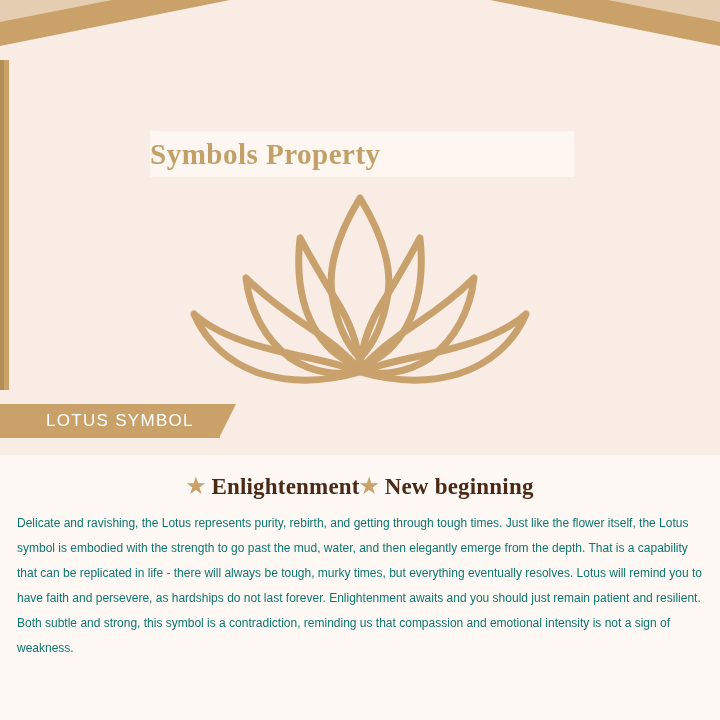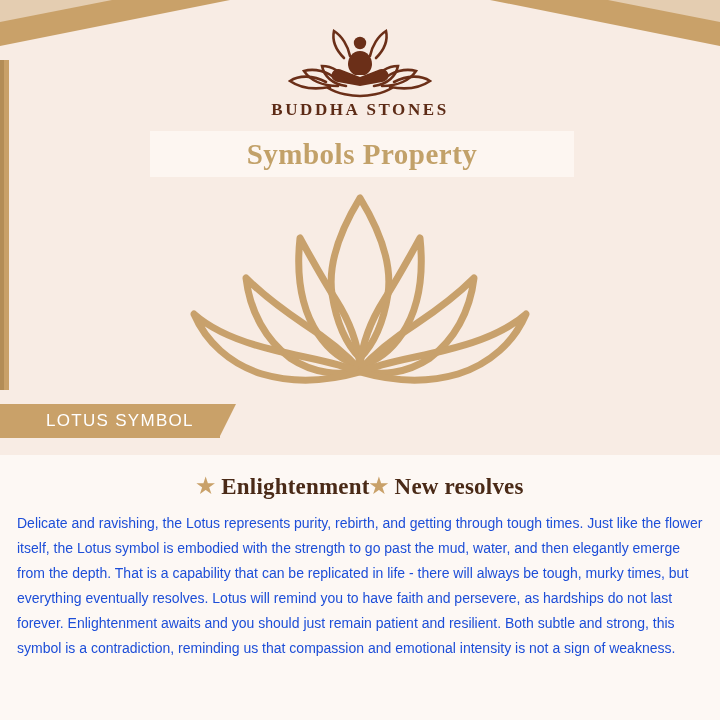--- a/index.html
+++ b/index.html
@@ -93,21 +93,21 @@
   
   .title-plaque {
     position: absolute;
     top: 131px;
     left: 150px;
     width: 424px;
     height: 46px;
     background: #fdf6f1;
     display: flex;
     align-items: center;
-    justify-content: center;
+    justify-content: flex-start;
   }
   .title-text {
     font-family: "Liberation Serif", serif;
     font-size: 29px;
     font-weight: bold;
     color: #c2a169;
     letter-spacing: 0.5px;
   }
 
   
@@ -163,63 +163,38 @@
     color: #4a2a17;
     letter-spacing: 0.2px;
   }
   .star {
     color: #c9a169;
     font-size: 21px;
     vertical-align: 1px;
   }
   .paragraph {
     margin: 11px 17px 0 17px;
-    font-size: 14px;
+    font-size: 12px;
     line-height: 25px;
-    color: #1d4ed8;
+    color: #0f766e;
     text-align: left;
   }
 </style>
 </head>
 <body>
 
 <div class="page">
 
   <div class="corner-tl"></div>
   <div class="corner-tr"></div>
   <div class="corner-tl-inner"></div>
   <div class="corner-tr-inner"></div>
   <div class="left-bar"></div>
   <div class="left-bar2"></div>
 
-  <div class="logo-wrap">
-    <svg class="logo-mark" viewBox="0 0 160 72" aria-hidden="true">
-      <g fill="#6b2f18">
-
-        <circle cx="80" cy="17" r="6.2"></circle>
-        <path d="M80 25 c-7 0 -12 6 -12 13 c0 5 3 9 7 11 l10 0 c4 -2 7 -6 7 -11 c0 -7 -5 -13 -12 -13 z"></path>
-        <path d="M62 44 c-4 -2 -8 -1 -10 3 c-2 4 1 8 6 9 l22 4 l22 -4 c5 -1 8 -5 6 -9 c-2 -4 -6 -5 -10 -3 l-18 7 z"></path>
-      </g>
-      <g fill="none" stroke="#6b2f18" stroke-width="2.6" stroke-linecap="round">
-
-        <path d="M66 60 C52 58 44 50 42 40 C52 40 62 46 68 56"></path>
-        <path d="M58 60 C42 60 30 54 24 45 C34 42 48 45 57 54"></path>
-        <path d="M50 61 C34 64 20 62 10 55 C19 49 33 49 46 56"></path>
-        <path d="M64 32 C56 24 52 14 54 5 C62 10 68 20 70 30"></path>
-
-        <path d="M94 60 C108 58 116 50 118 40 C108 40 98 46 92 56"></path>
-        <path d="M102 60 C118 60 130 54 136 45 C126 42 112 45 103 54"></path>
-        <path d="M110 61 C126 64 140 62 150 55 C141 49 127 49 114 56"></path>
-        <path d="M96 32 C104 24 108 14 106 5 C98 10 92 20 90 30"></path>
-
-        <path d="M48 62 C58 68 72 70 80 70 C88 70 102 68 112 62"></path>
-      </g>
-    </svg>
-    <div class="brand">BUDDHA STONES</div>
-  </div>
 
   <div class="title-plaque">
     <div class="title-text">Symbols Property</div>
   </div>
 
   <div class="lotus-wrap">
     <svg width="420" height="205" viewBox="0 0 420 205" aria-hidden="true">
       <g fill="none" stroke="#c8a16c" stroke-width="7" stroke-linejoin="round" stroke-linecap="round">
 
         <path d="M210 12 C188 48 178 80 182 108 C187 140 198 160 210 172 C222 160 233 140 238 108 C242 80 232 48 210 12 Z"></path>
@@ -241,18 +216,18 @@
 
   <div class="ribbon">
     <span>LOTUS SYMBOL</span>
   </div>
   <div class="ribbon-tail"></div>
 
   <div class="body-panel">
     <div class="headline">
       <span class="star">★</span>
       <span>Enlightenment</span><span class="star">★</span>
-      <span>New resolves</span>
+      <span>New beginning</span>
     </div>
     <p class="paragraph">Delicate and ravishing, the Lotus represents purity, rebirth, and getting through tough times. Just like the flower itself, the Lotus symbol is embodied with the strength to go past the mud, water, and then elegantly emerge from the depth. That is a capability that can be replicated in life - there will always be tough, murky times, but everything eventually resolves. Lotus will remind you to have faith and persevere, as hardships do not last forever. Enlightenment awaits and you should just remain patient and resilient. Both subtle and strong, this symbol is a contradiction, reminding us that compassion and emotional intensity is not a sign of weakness.</p>
   </div>
 
 </div>
 
 </body></html>

